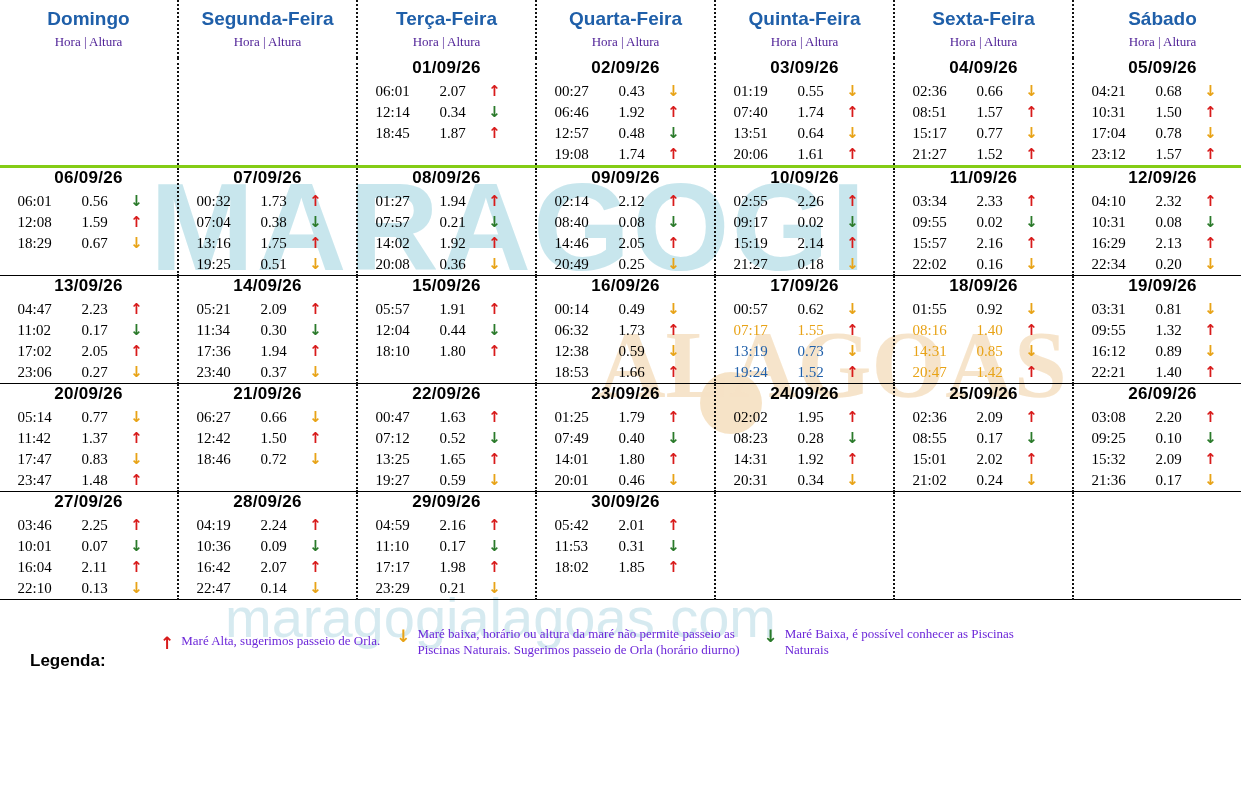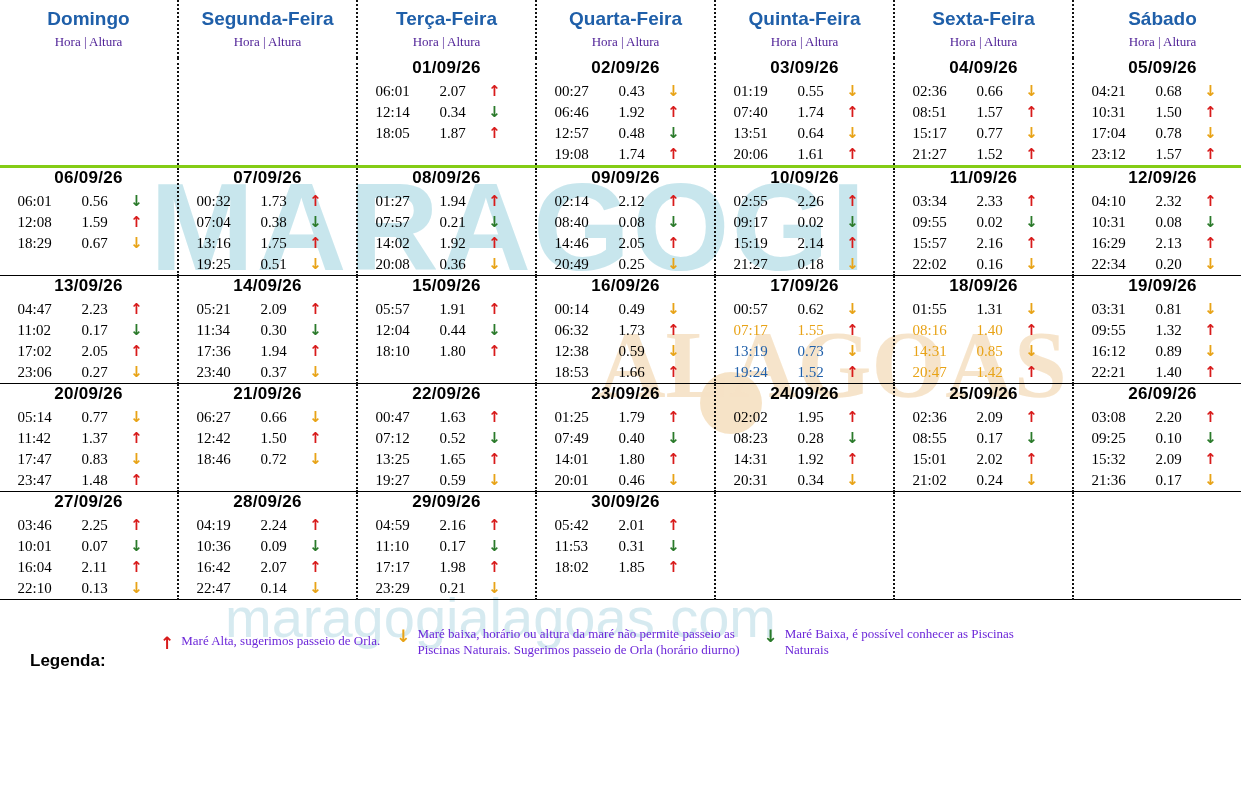--- a/index.html
+++ b/index.html
@@ -259,21 +259,21 @@
                 <span class="hora">06:01</span>
                 <span class="altura">2.07</span>
                 <span class="arrow a-up-red">↑</span>
               </div>
               <div class="tide">
                 <span class="hora">12:14</span>
                 <span class="altura">0.34</span>
                 <span class="arrow a-down-green">↓</span>
               </div>
               <div class="tide">
-                <span class="hora">18:05</span>
+                <span class="hora">18:45</span>
                 <span class="altura">1.87</span>
                 <span class="arrow a-up-red">↑</span>
               </div>
             </div>
           </td>
           <td class="daycol">
             <div class="datelabel">02/09/26</div>
             <div class="tides">
               <div class="tide">
                 <span class="hora">00:27</span>
@@ -664,21 +664,21 @@
                 <span class="altura hl-blue">1.52</span>
                 <span class="arrow a-up-red">↑</span>
               </div>
             </div>
           </td>
           <td class="daycol">
             <div class="datelabel">18/09/26</div>
             <div class="tides">
               <div class="tide">
                 <span class="hora">01:55</span>
-                <span class="altura">1.31</span>
+                <span class="altura">0.92</span>
                 <span class="arrow a-down-yellow">↓</span>
               </div>
               <div class="tide">
                 <span class="hora hl-orange">08:16</span>
                 <span class="altura hl-orange">1.40</span>
                 <span class="arrow a-up-red">↑</span>
               </div>
               <div class="tide">
                 <span class="hora hl-orange">14:31</span>
                 <span class="altura hl-orange">0.85</span>

